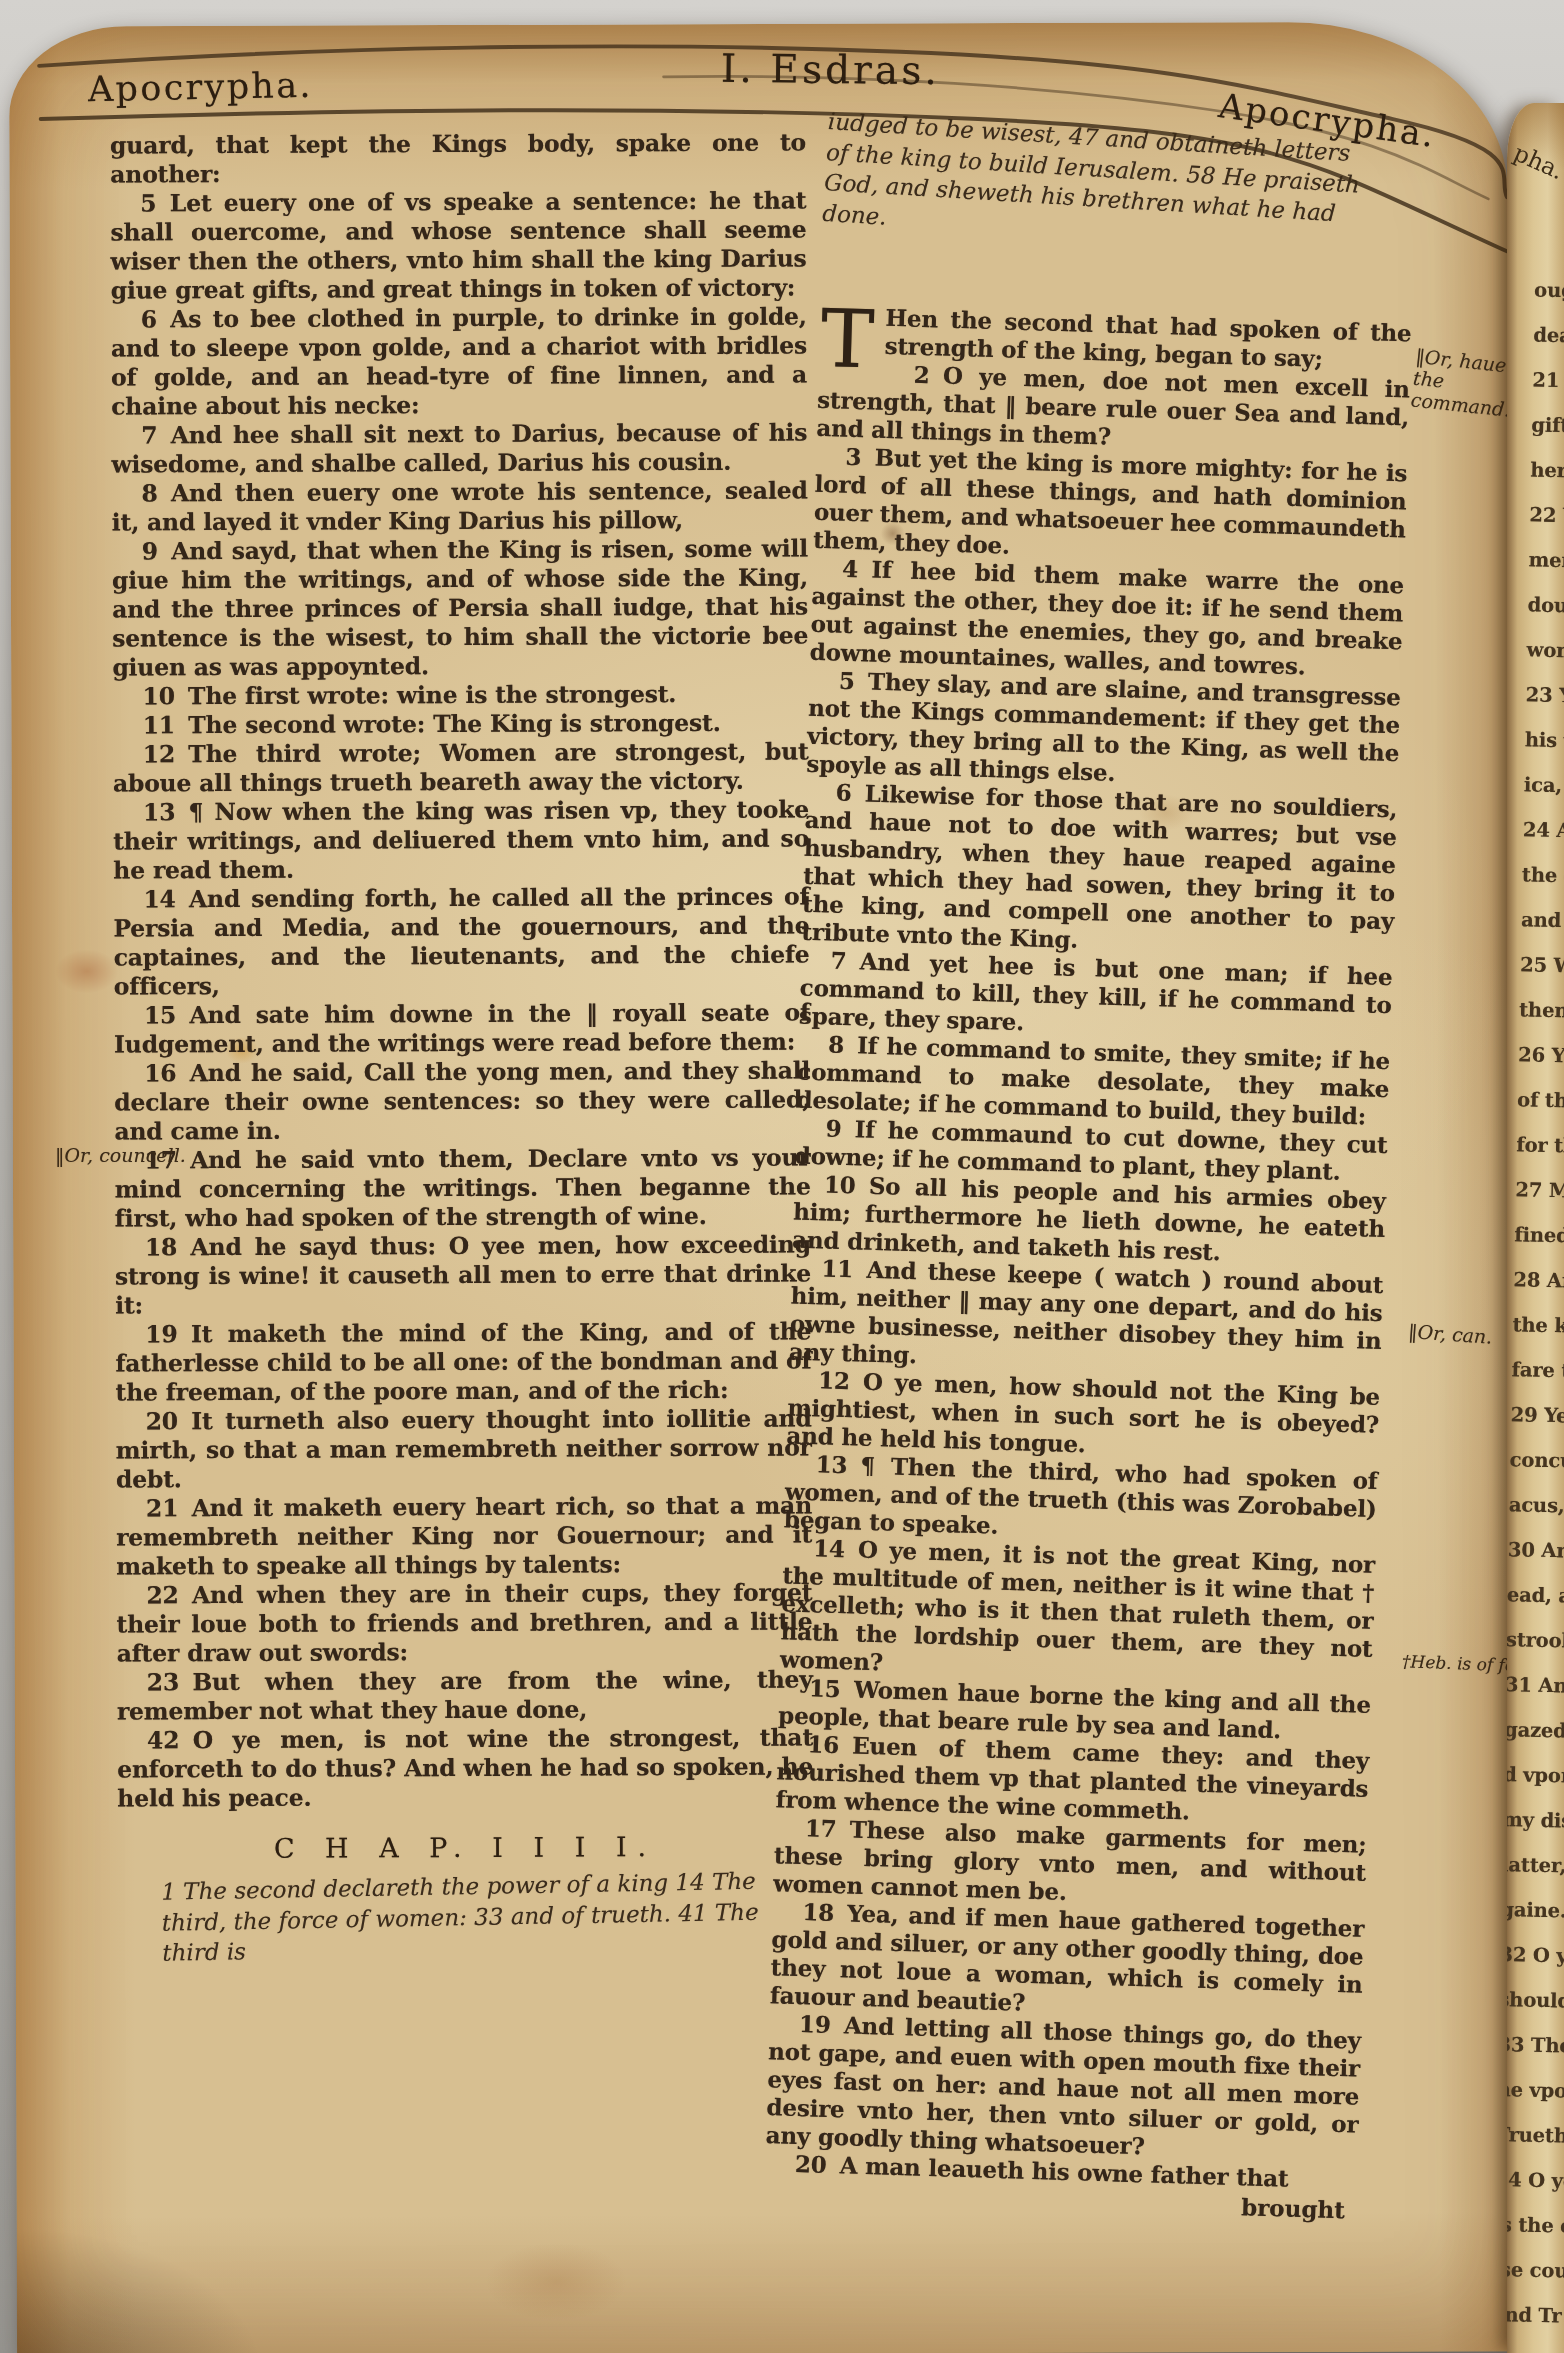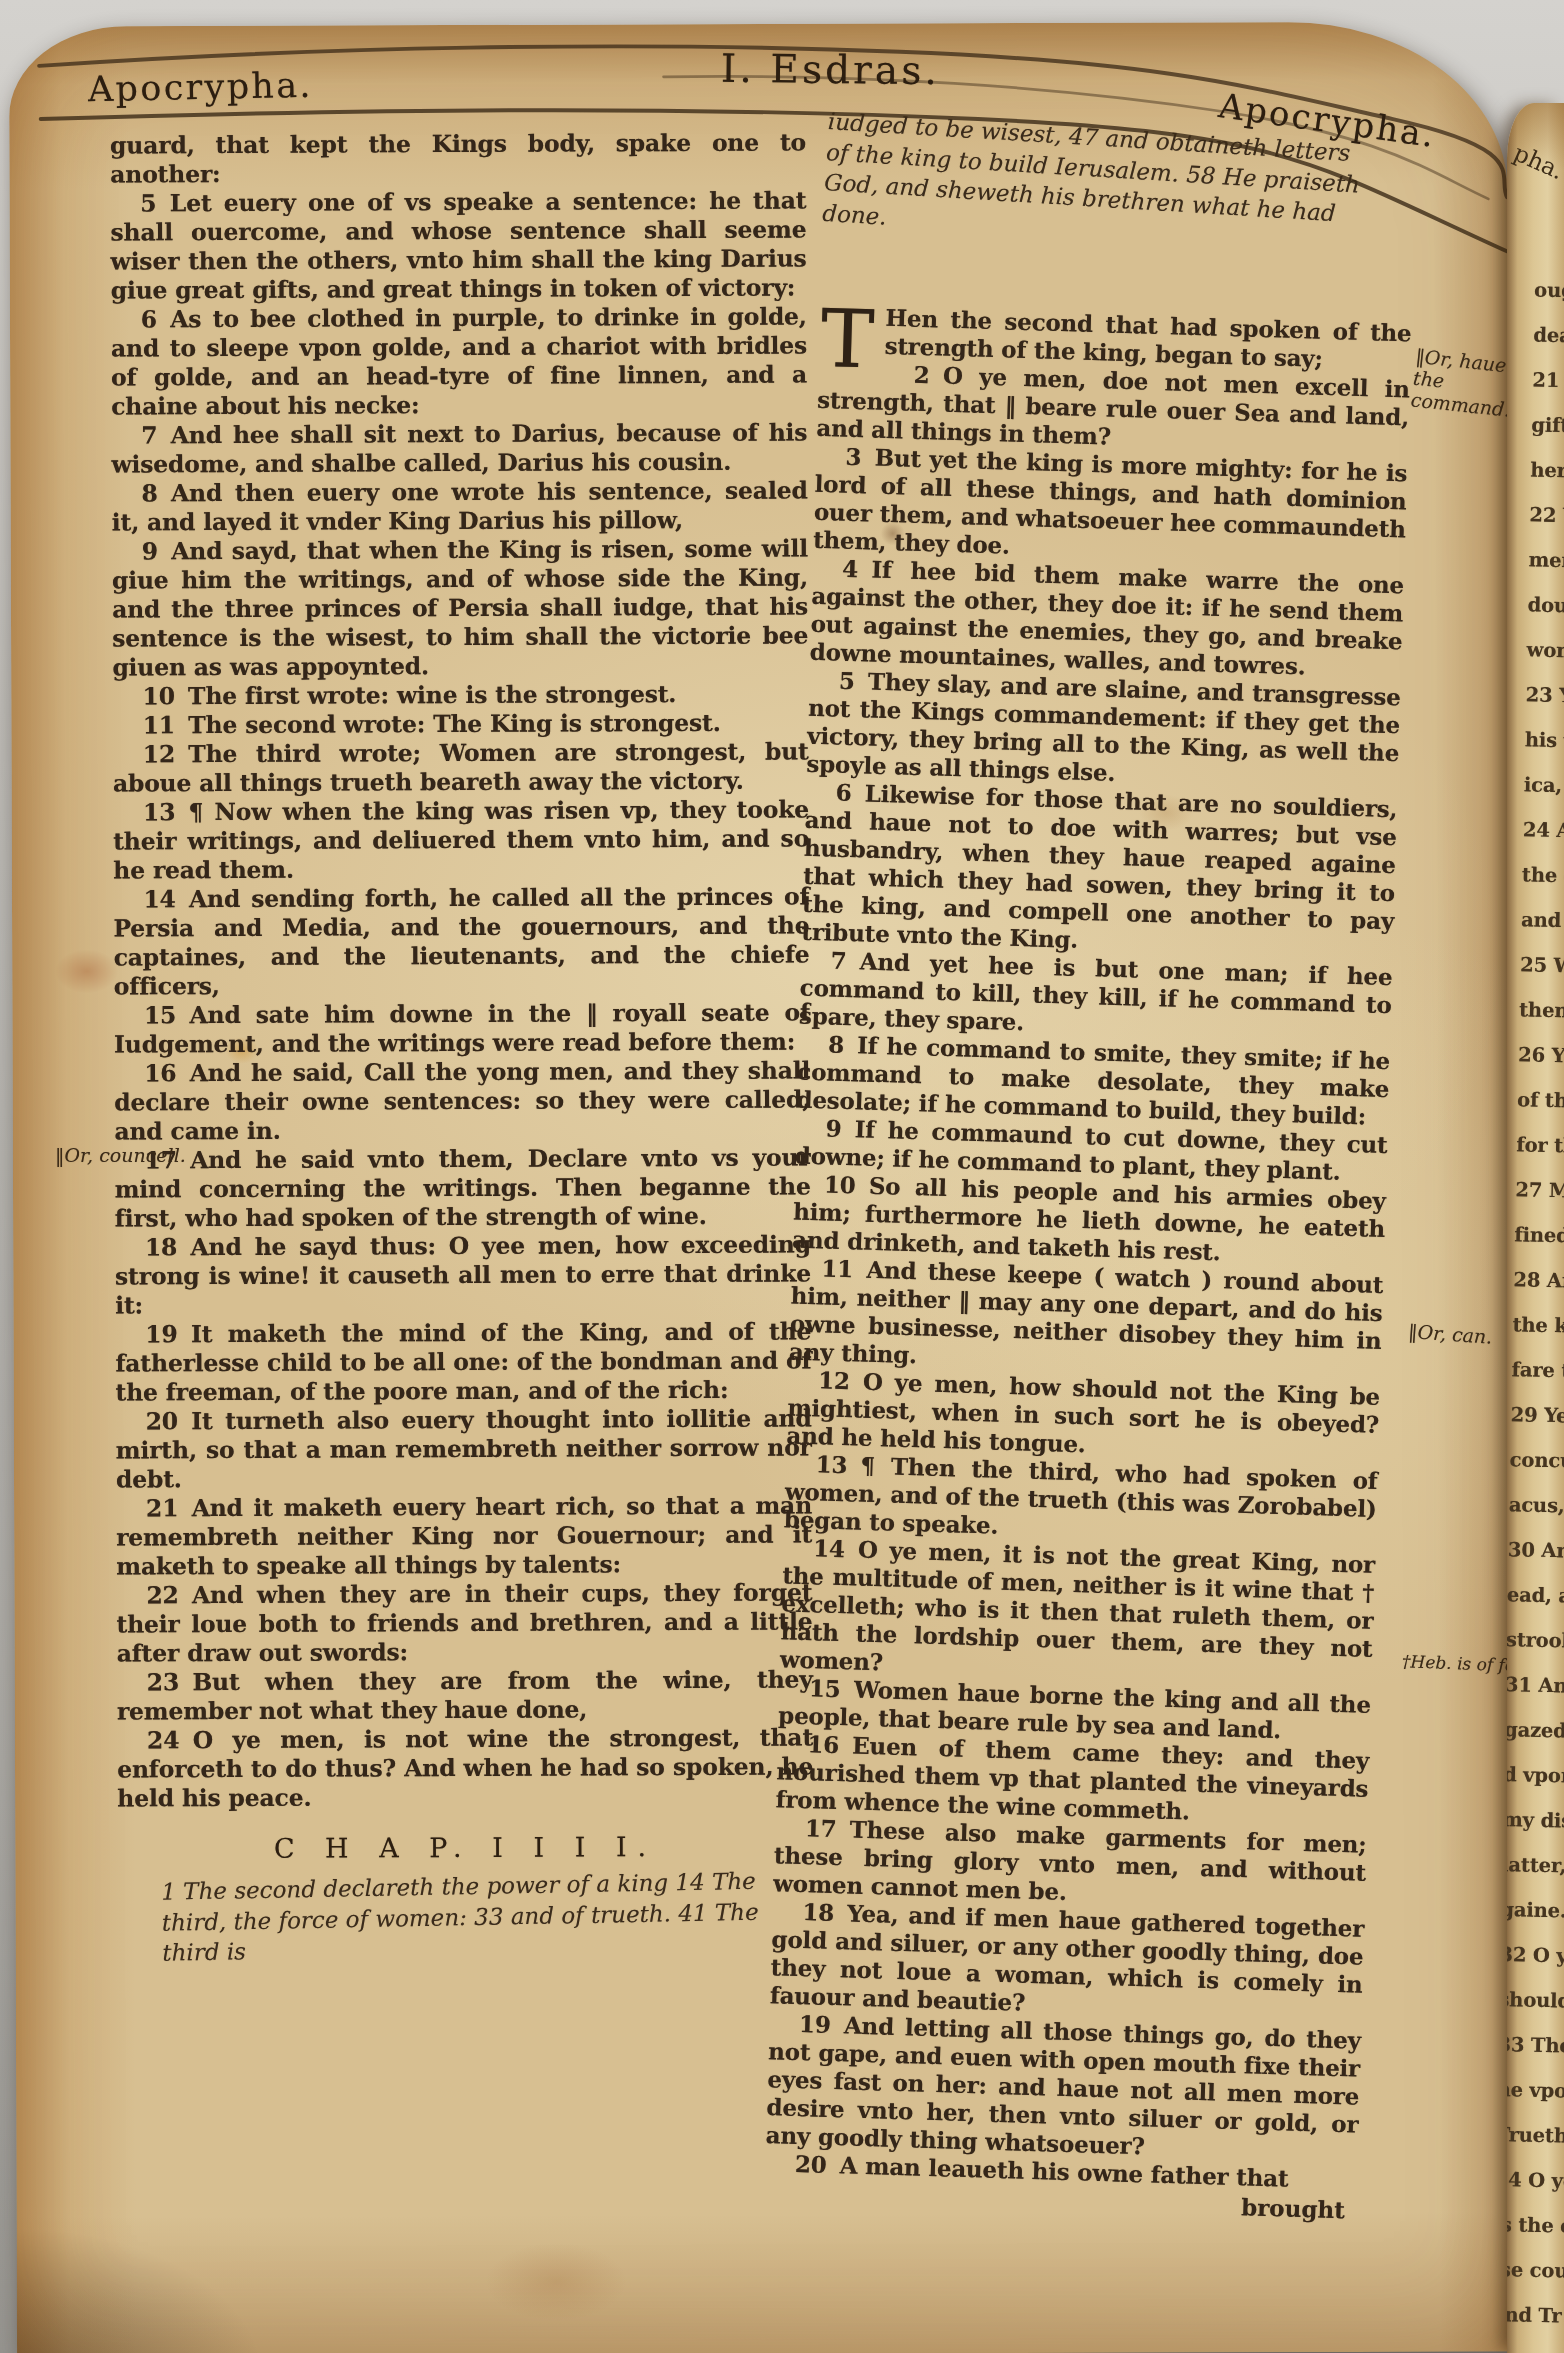--- a/index.html
+++ b/index.html
@@ -152,21 +152,21 @@
         <p class="v"><span class="vn">19</span><span class="vt">It maketh the mind of the King, and of the fatherlesse child to be all one: of the bondman and of the freeman, of the poore man, and of the rich:</span></p>
 
         <p class="v"><span class="vn">20</span><span class="vt">It turneth also euery thought into iollitie and mirth, so that a man remembreth neither sorrow nor debt.</span></p>
 
         <p class="v"><span class="vn">21</span><span class="vt">And it maketh euery heart rich, so that a man remembreth neither King nor Gouernour; and it maketh to speake all things by talents:</span></p>
 
         <p class="v"><span class="vn">22</span><span class="vt">And when they are in their cups, they forget their loue both to friends and brethren, and a little after draw out swords:</span></p>
 
         <p class="v"><span class="vn">23</span><span class="vt">But when they are from the wine, they remember not what they haue done,</span></p>
 
-        <p class="v"><span class="vn">24</span><span class="vt">O ye men, is not wine the strongest, that enforceth to do thus? And when he had so spoken, he held his peace.</span></p>
+        <p class="v"><span class="vn">42</span><span class="vt">O ye men, is not wine the strongest, that enforceth to do thus? And when he had so spoken, he held his peace.</span></p>
       </div>
     <div class="chap-heading">C H A P.  I I I I.</div>
     <div class="chap-summary">1 The second declareth the power of a king 14 The third, the force of women: 33 and of trueth. 41 The third is</div>
   </div>
 
   <div class="col col-right">
     <div class="summary-cont">iudged to be wisest, 47 and obtaineth letters of the king to build Ierusalem. 58 He praiseth God, and sheweth his brethren what he had done.</div>
     <div>
 
         <p class="v"><span class="dc">T</span><span class="vt">Hen the second that had spoken of the strength of the king, began to say;</span></p>

